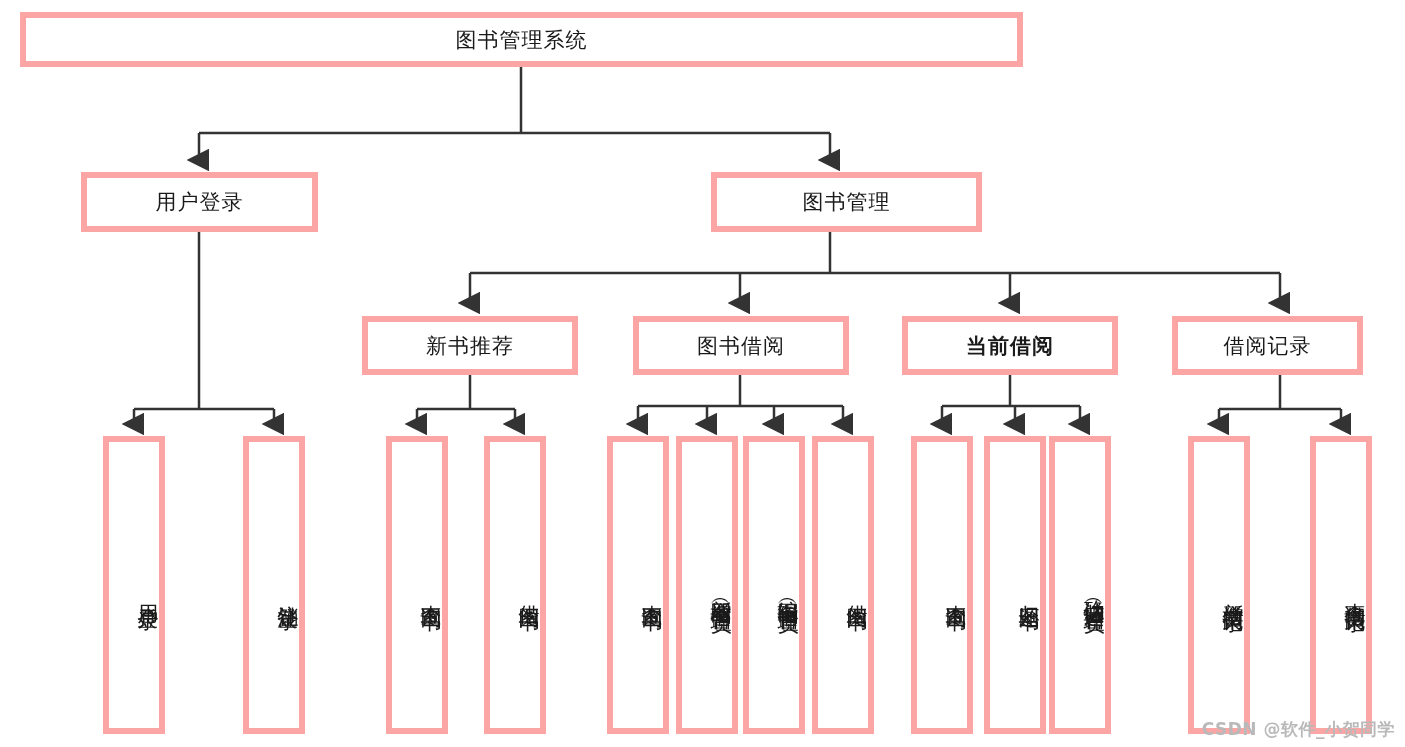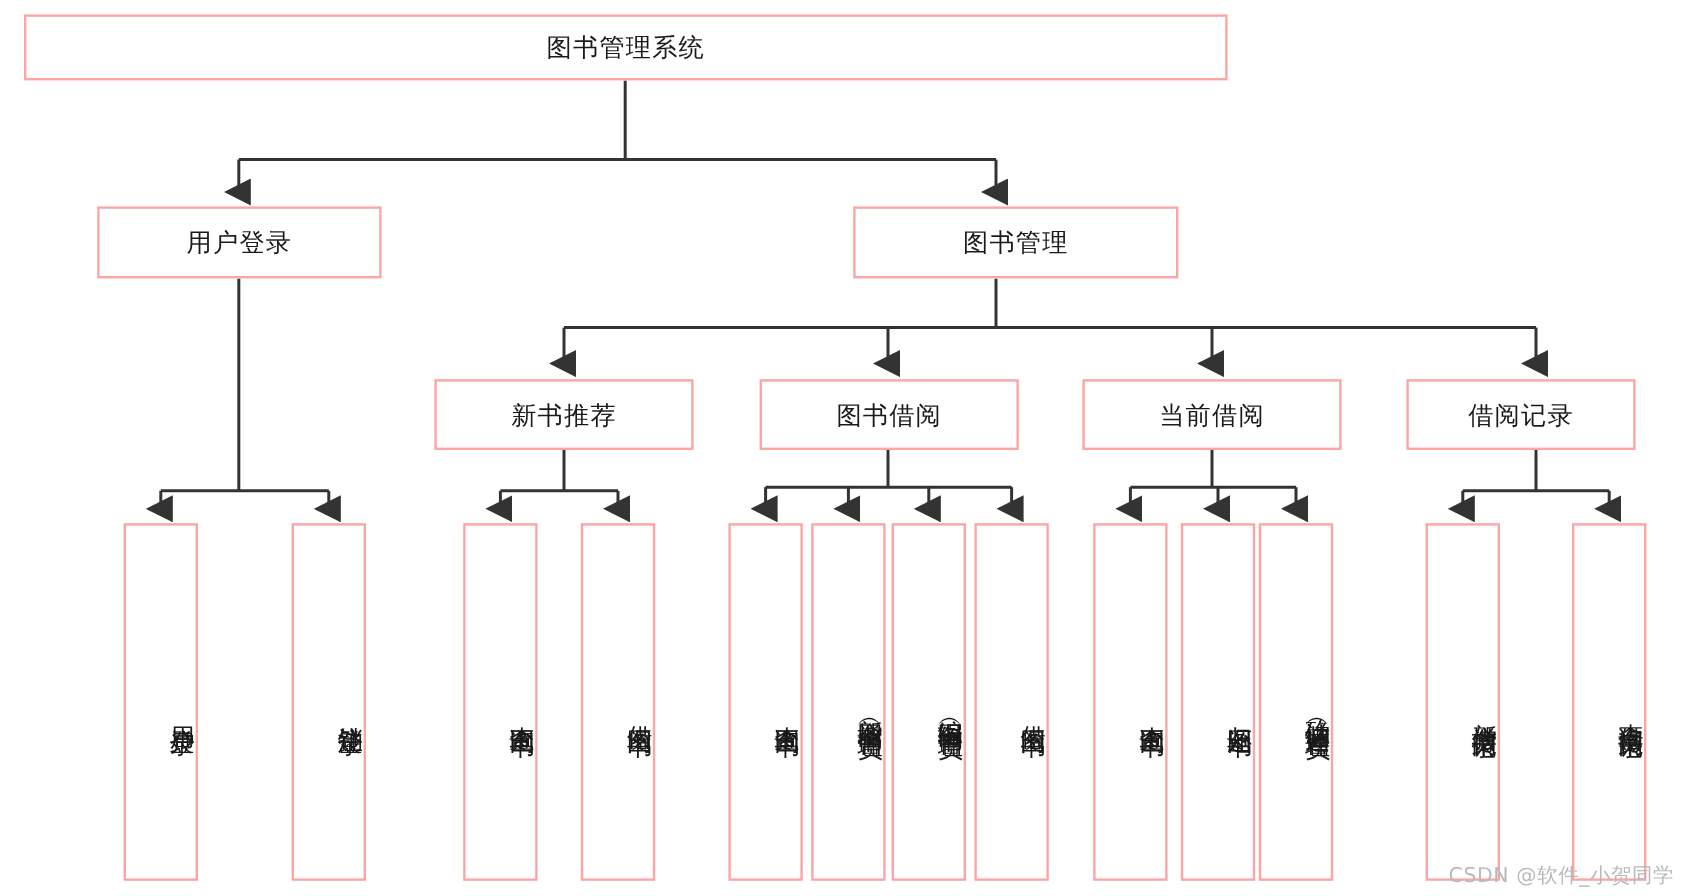--- a/index.html
+++ b/index.html
@@ -20,21 +20,21 @@
   .svg-layer {
     position: absolute;
     left: 0;
     top: 0;
     width: 1405px;
     height: 747px;
   }
   .node {
     position: absolute;
     box-sizing: border-box;
-    border: 2px solid #fca5a5;
+    border: 6px solid #fca5a5;
     background: #ffffff;
     display: flex;
     align-items: center;
     justify-content: center;
     color: #1a1a1a;
   }
   .node.horiz {
     font-size: 21px;
     letter-spacing: 1px;
   }
@@ -54,20 +54,21 @@
     text-align: left;
   }
   .watermark {
     position: absolute;
     right: 10px;
     bottom: 6px;
     font-size: 17px;
     color: #b9b9b9;
     white-space: nowrap;
     letter-spacing: 0.5px;
+    font-weight: bold;
   }
 </style>
 </head>
 <body>
 
 <div id="canvas">
 
   <svg class="svg-layer" viewBox="0 0 1405 747">
     <defs>
       <marker id="arrow" markerWidth="9" markerHeight="9" refX="4.5" refY="4" orient="auto">
@@ -133,21 +134,21 @@
   <div class="node horiz" style="left:711px; top:172px; width:271px; height:60px;">
     <span>图书管理</span>
   </div>
 
   <div class="node horiz" style="left:633px; top:316px; width:216px; height:59px;">
     <span>图书借阅</span>
   </div>
   <div class="node horiz" style="left:362px; top:316px; width:216px; height:59px;">
     <span>新书推荐</span>
   </div>
-  <div class="node horiz" style="left:902px; top:316px; width:216px; height:59px;">
+  <div class="node horiz" style="left:902px; top:316px; width:216px; height:59px;font-weight:bold;">
     <span>当前借阅</span>
   </div>
   <div class="node horiz" style="left:1172px; top:316px; width:191px; height:59px;">
     <span>借阅记录</span>
   </div>
 
   <div class="node vert" style="left:103px; top:436px; width:62px; height:298px;">
     <span class="vtext">用户登录</span>
   </div>
   <div class="node vert" style="left:243px; top:436px; width:62px; height:298px;">

